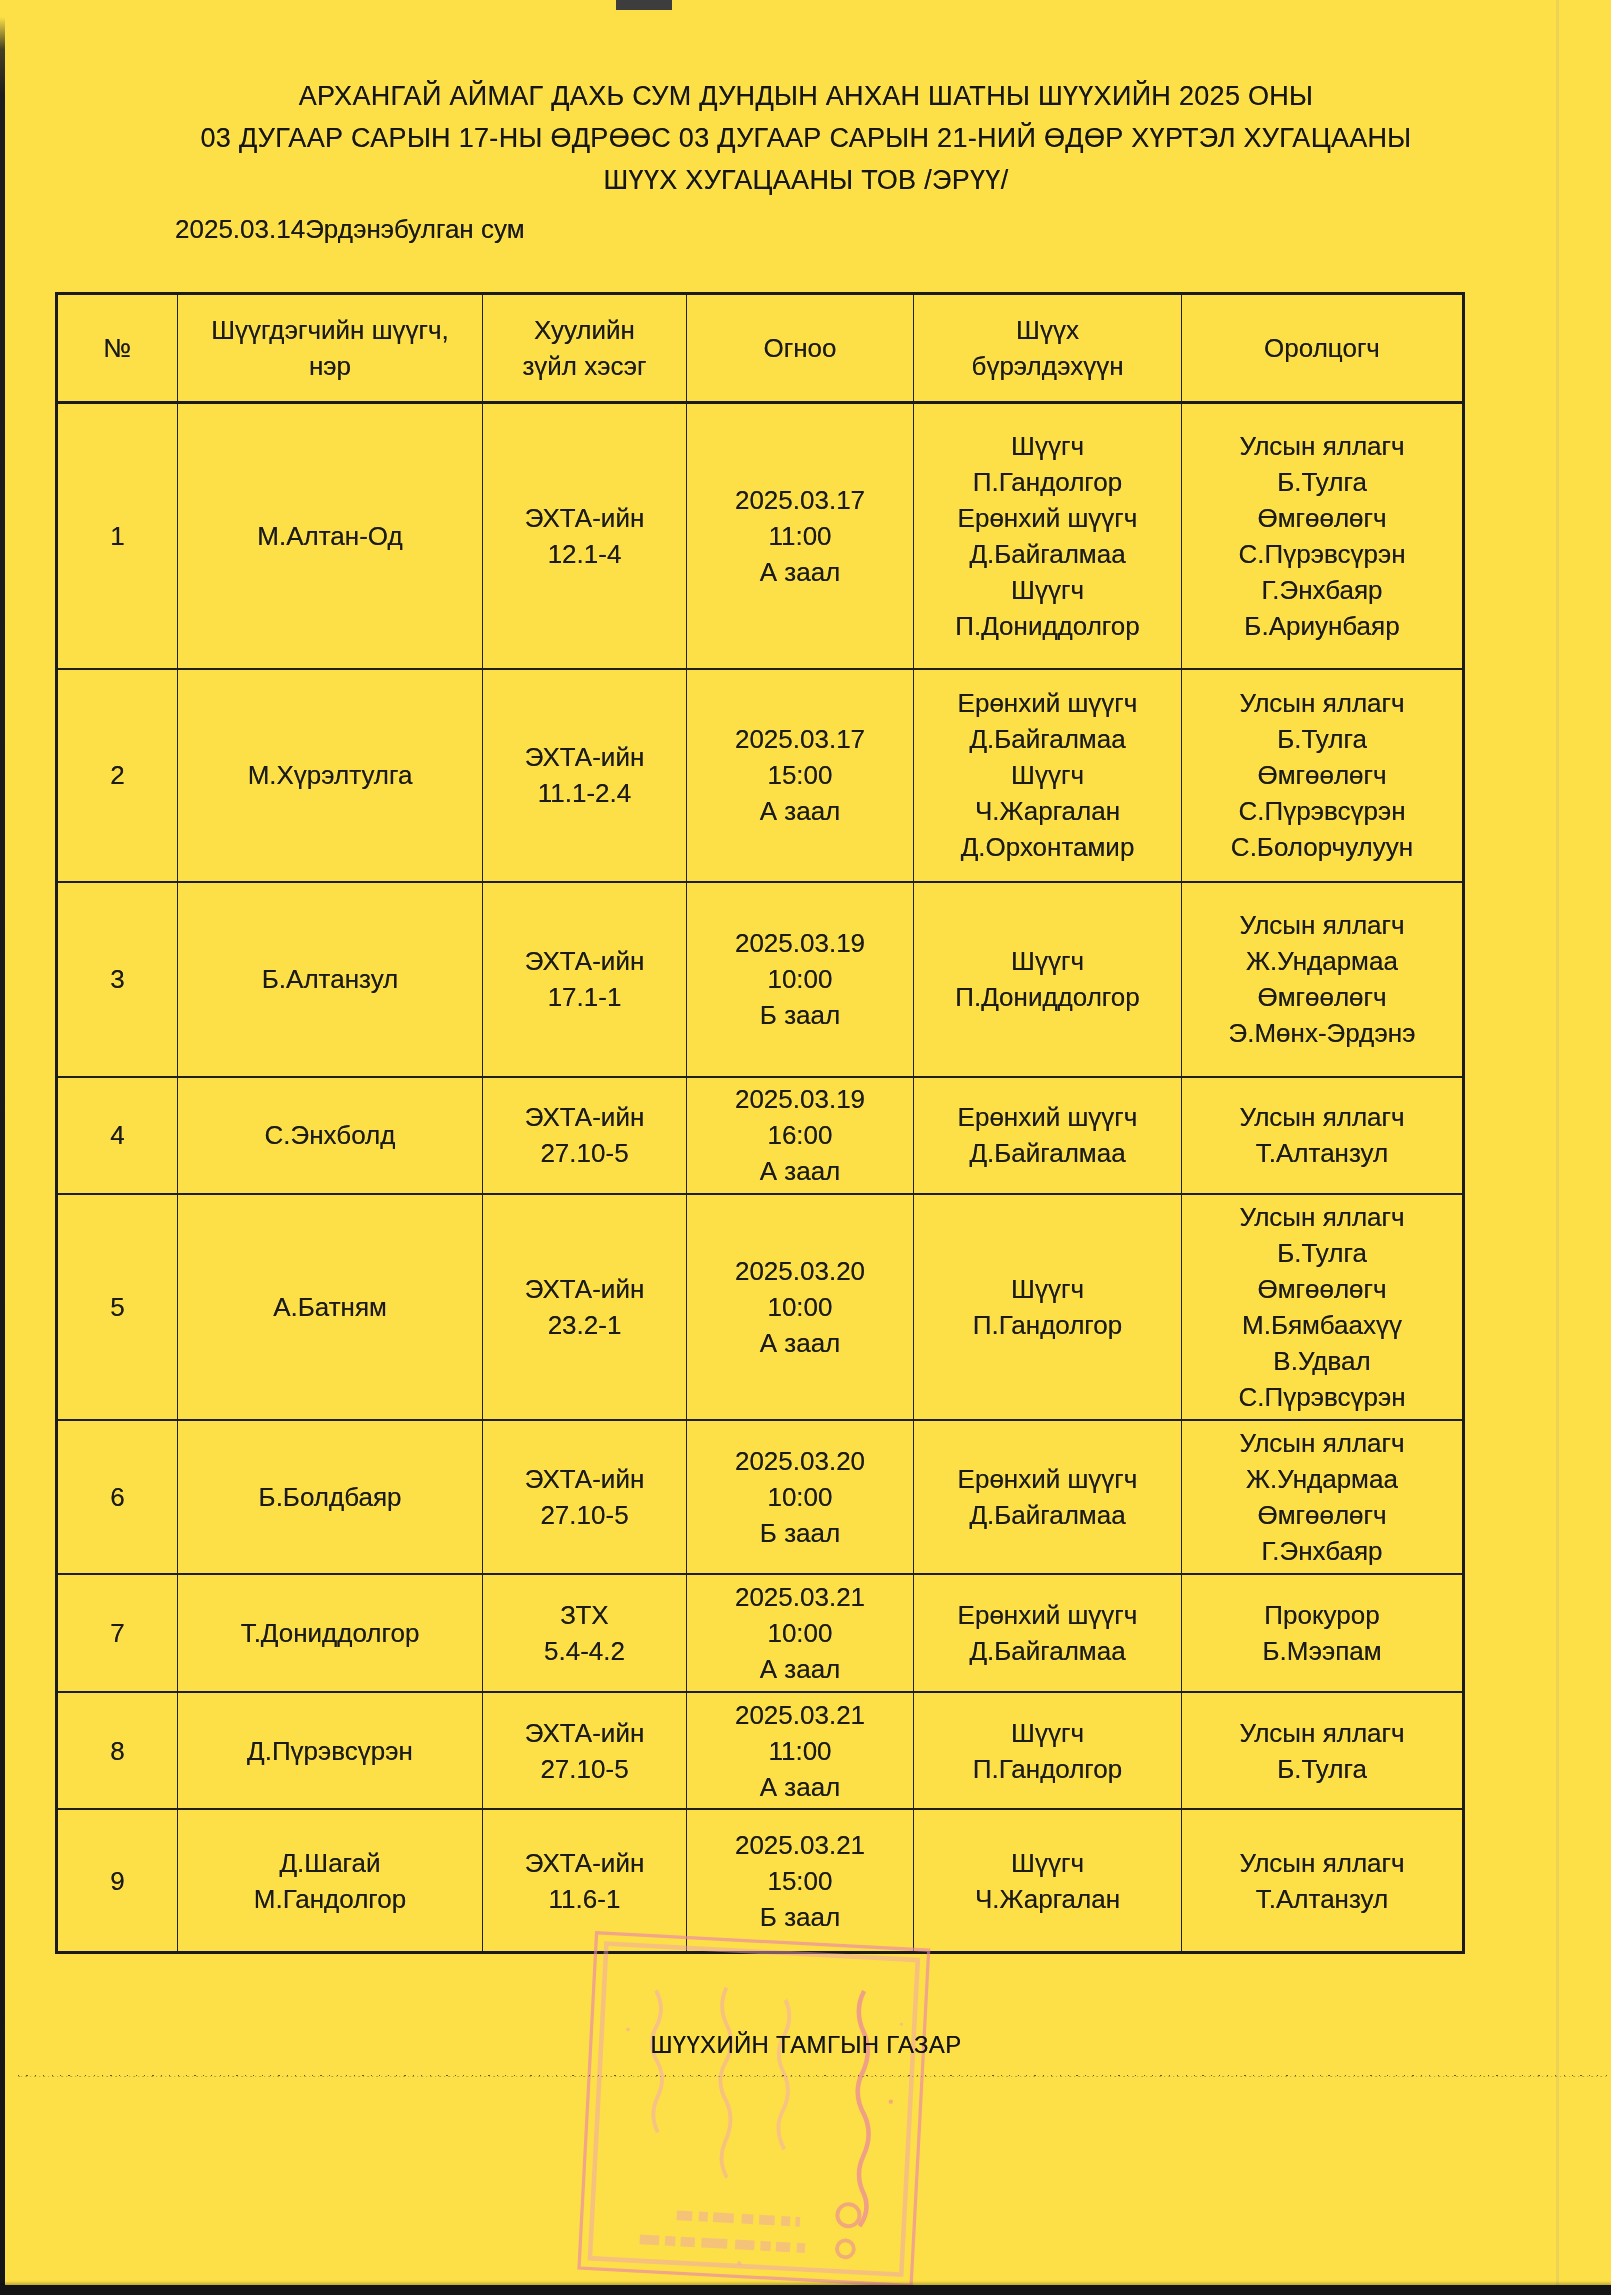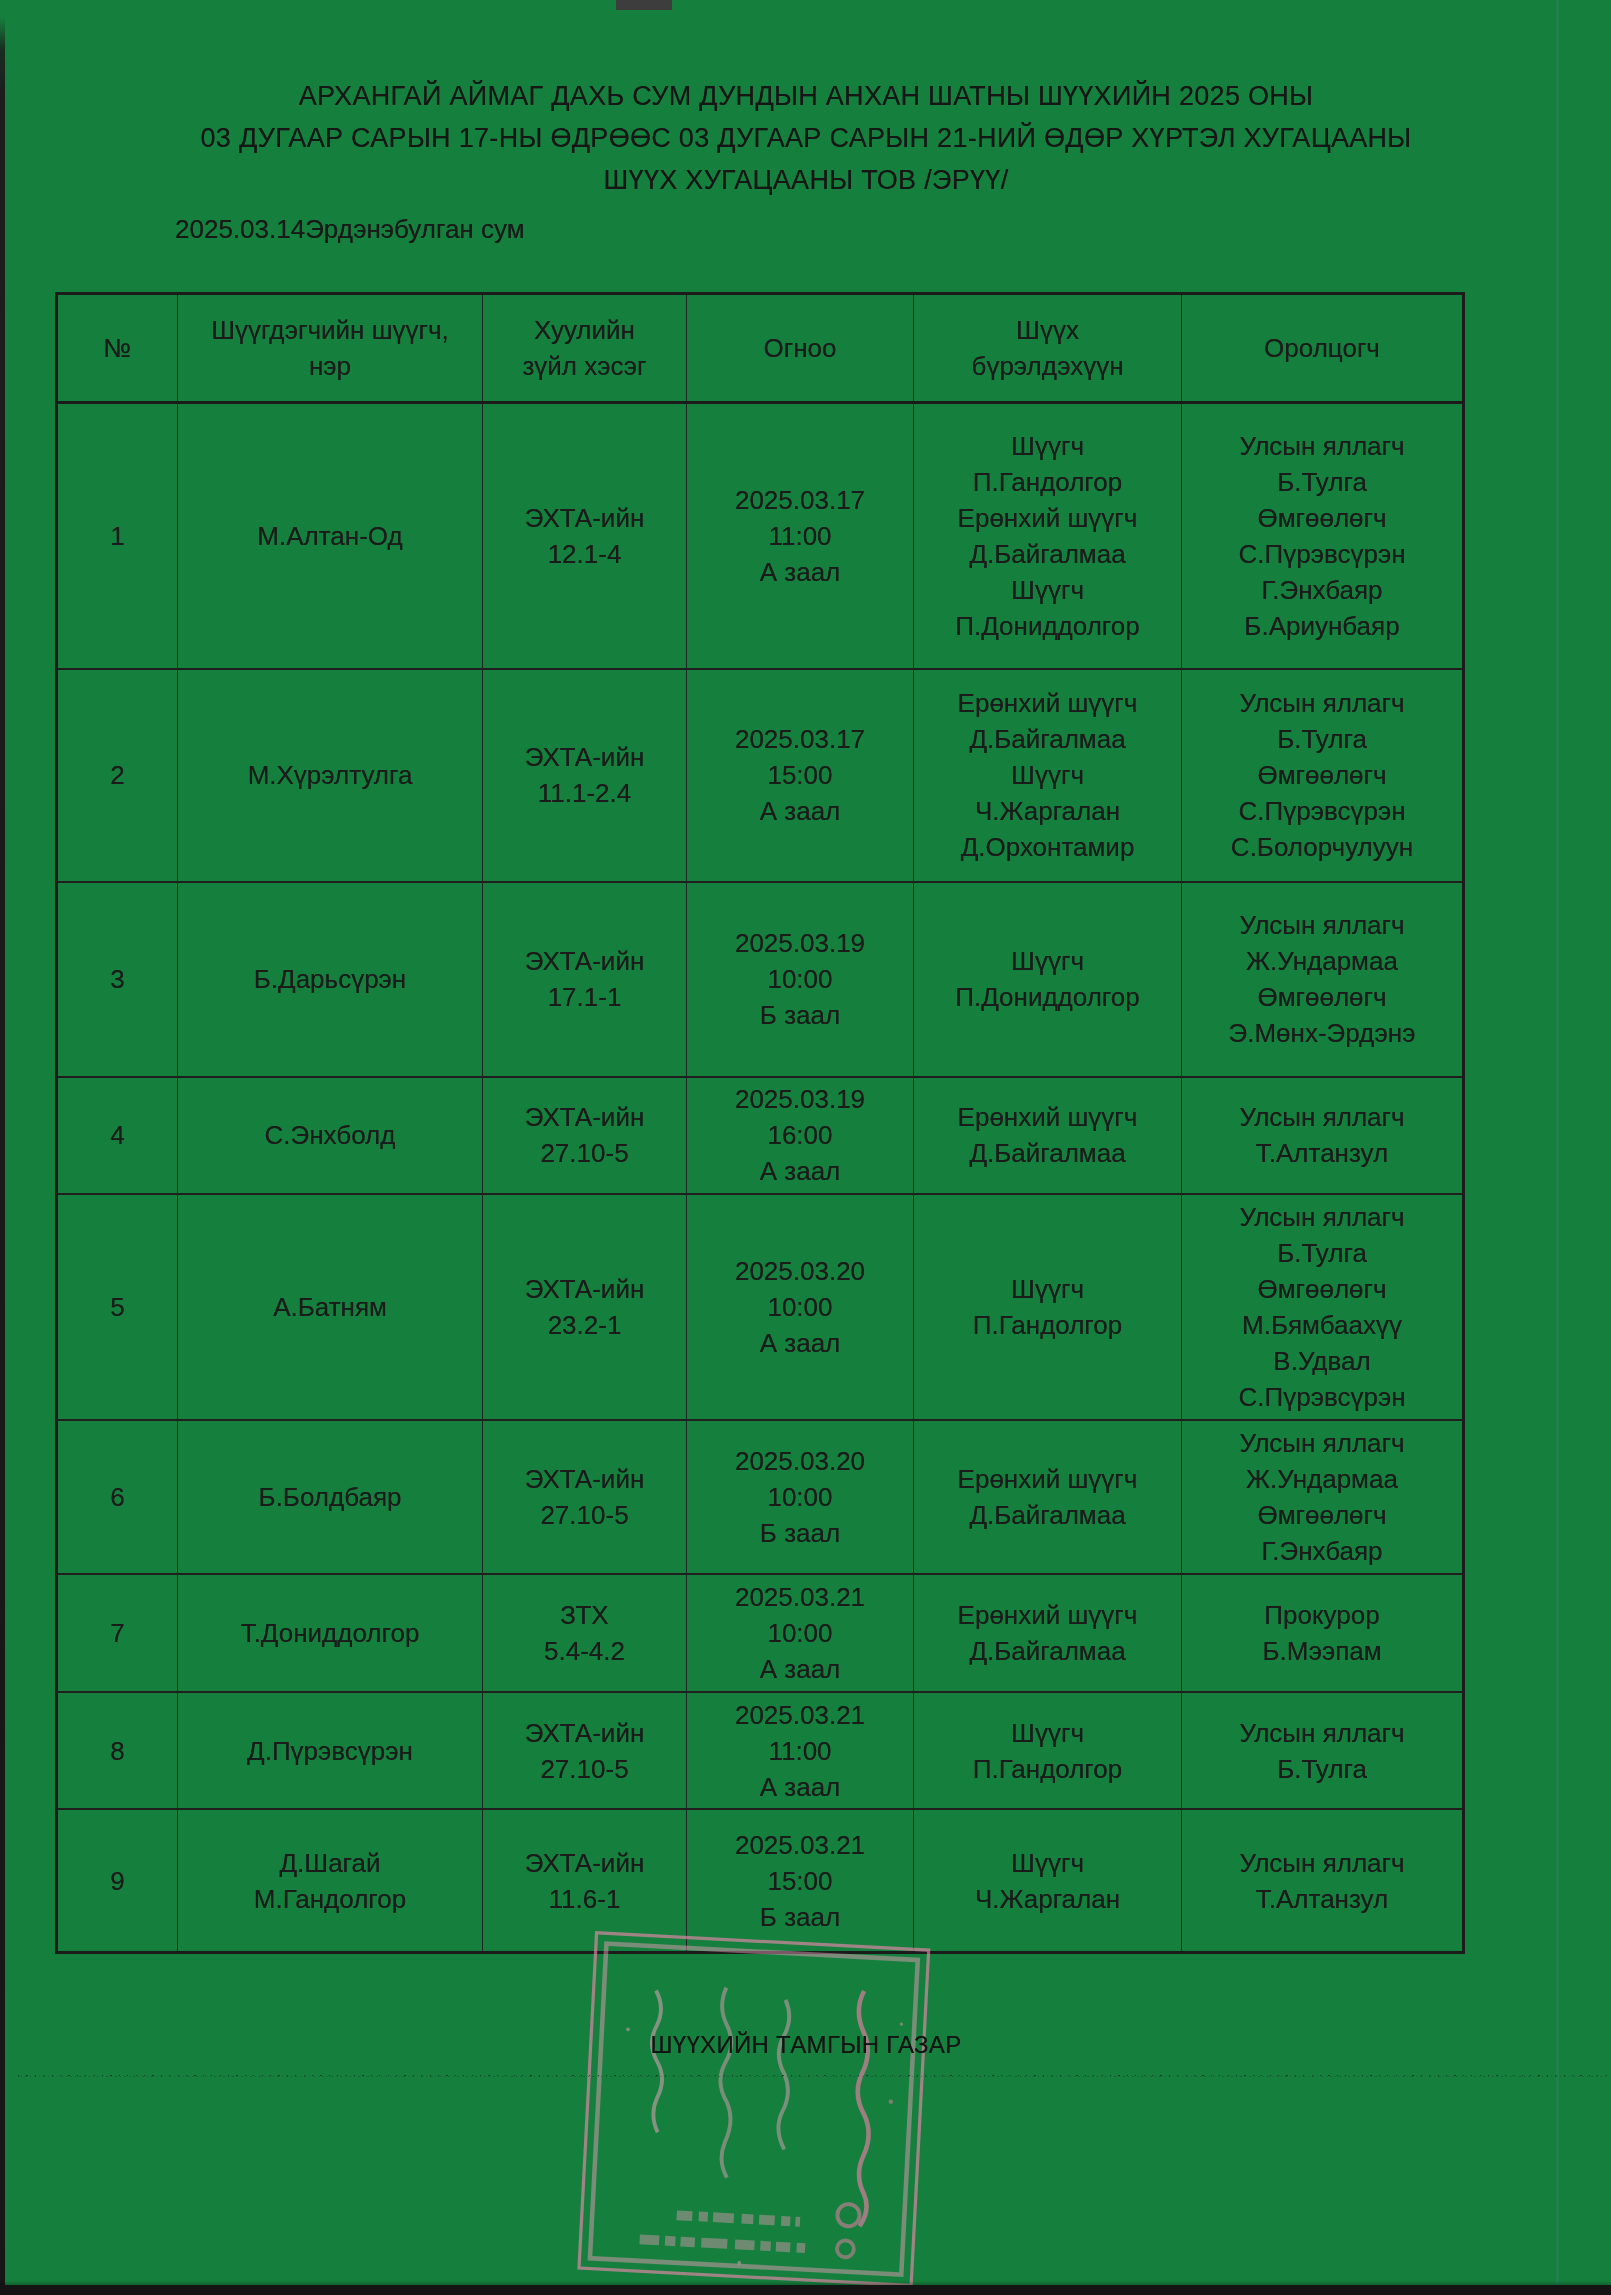--- a/index.html
+++ b/index.html
@@ -1,19 +1,19 @@
 <!DOCTYPE html>
 <html style="font-size:10.4px"><head>
 <meta charset="utf-8">
 <style>
   html,body{margin:0;padding:0;background:#9a9a9a;}
   .page{
     position:relative;
     width:1612px;height:2295px;
-    background:#15803d;
+    background:#fde047;
     overflow:hidden;
     font-family:"Liberation Sans","DejaVu Sans",sans-serif;
     color:#1a1a1a;
   }
   .ink{ text-shadow:0 0 0.4px rgba(20,20,20,.65); }
 
   
   .doc-title{
     position:absolute; top:75px; left:0; width:100%;
     text-align:center;
@@ -168,21 +168,21 @@
 Ч.Жаргалан
 Д.Орхонтамир</td>
         <td>Улсын яллагч
 Б.Тулга
 Өмгөөлөгч
 С.Пүрэвсүрэн
 С.Болорчулуун</td>
       </tr>
       <tr style="height:195px">
         <td>3</td>
-        <td>Б.Дарьсүрэн</td>
+        <td>Б.Алтанзул</td>
         <td>ЭХТА-ийн
 17.1-1</td>
         <td>2025.03.19
 10:00
 Б заал</td>
         <td>Шүүгч
 П.Дониддолгор</td>
         <td>Улсын яллагч
 Ж.Ундармаа
 Өмгөөлөгч

